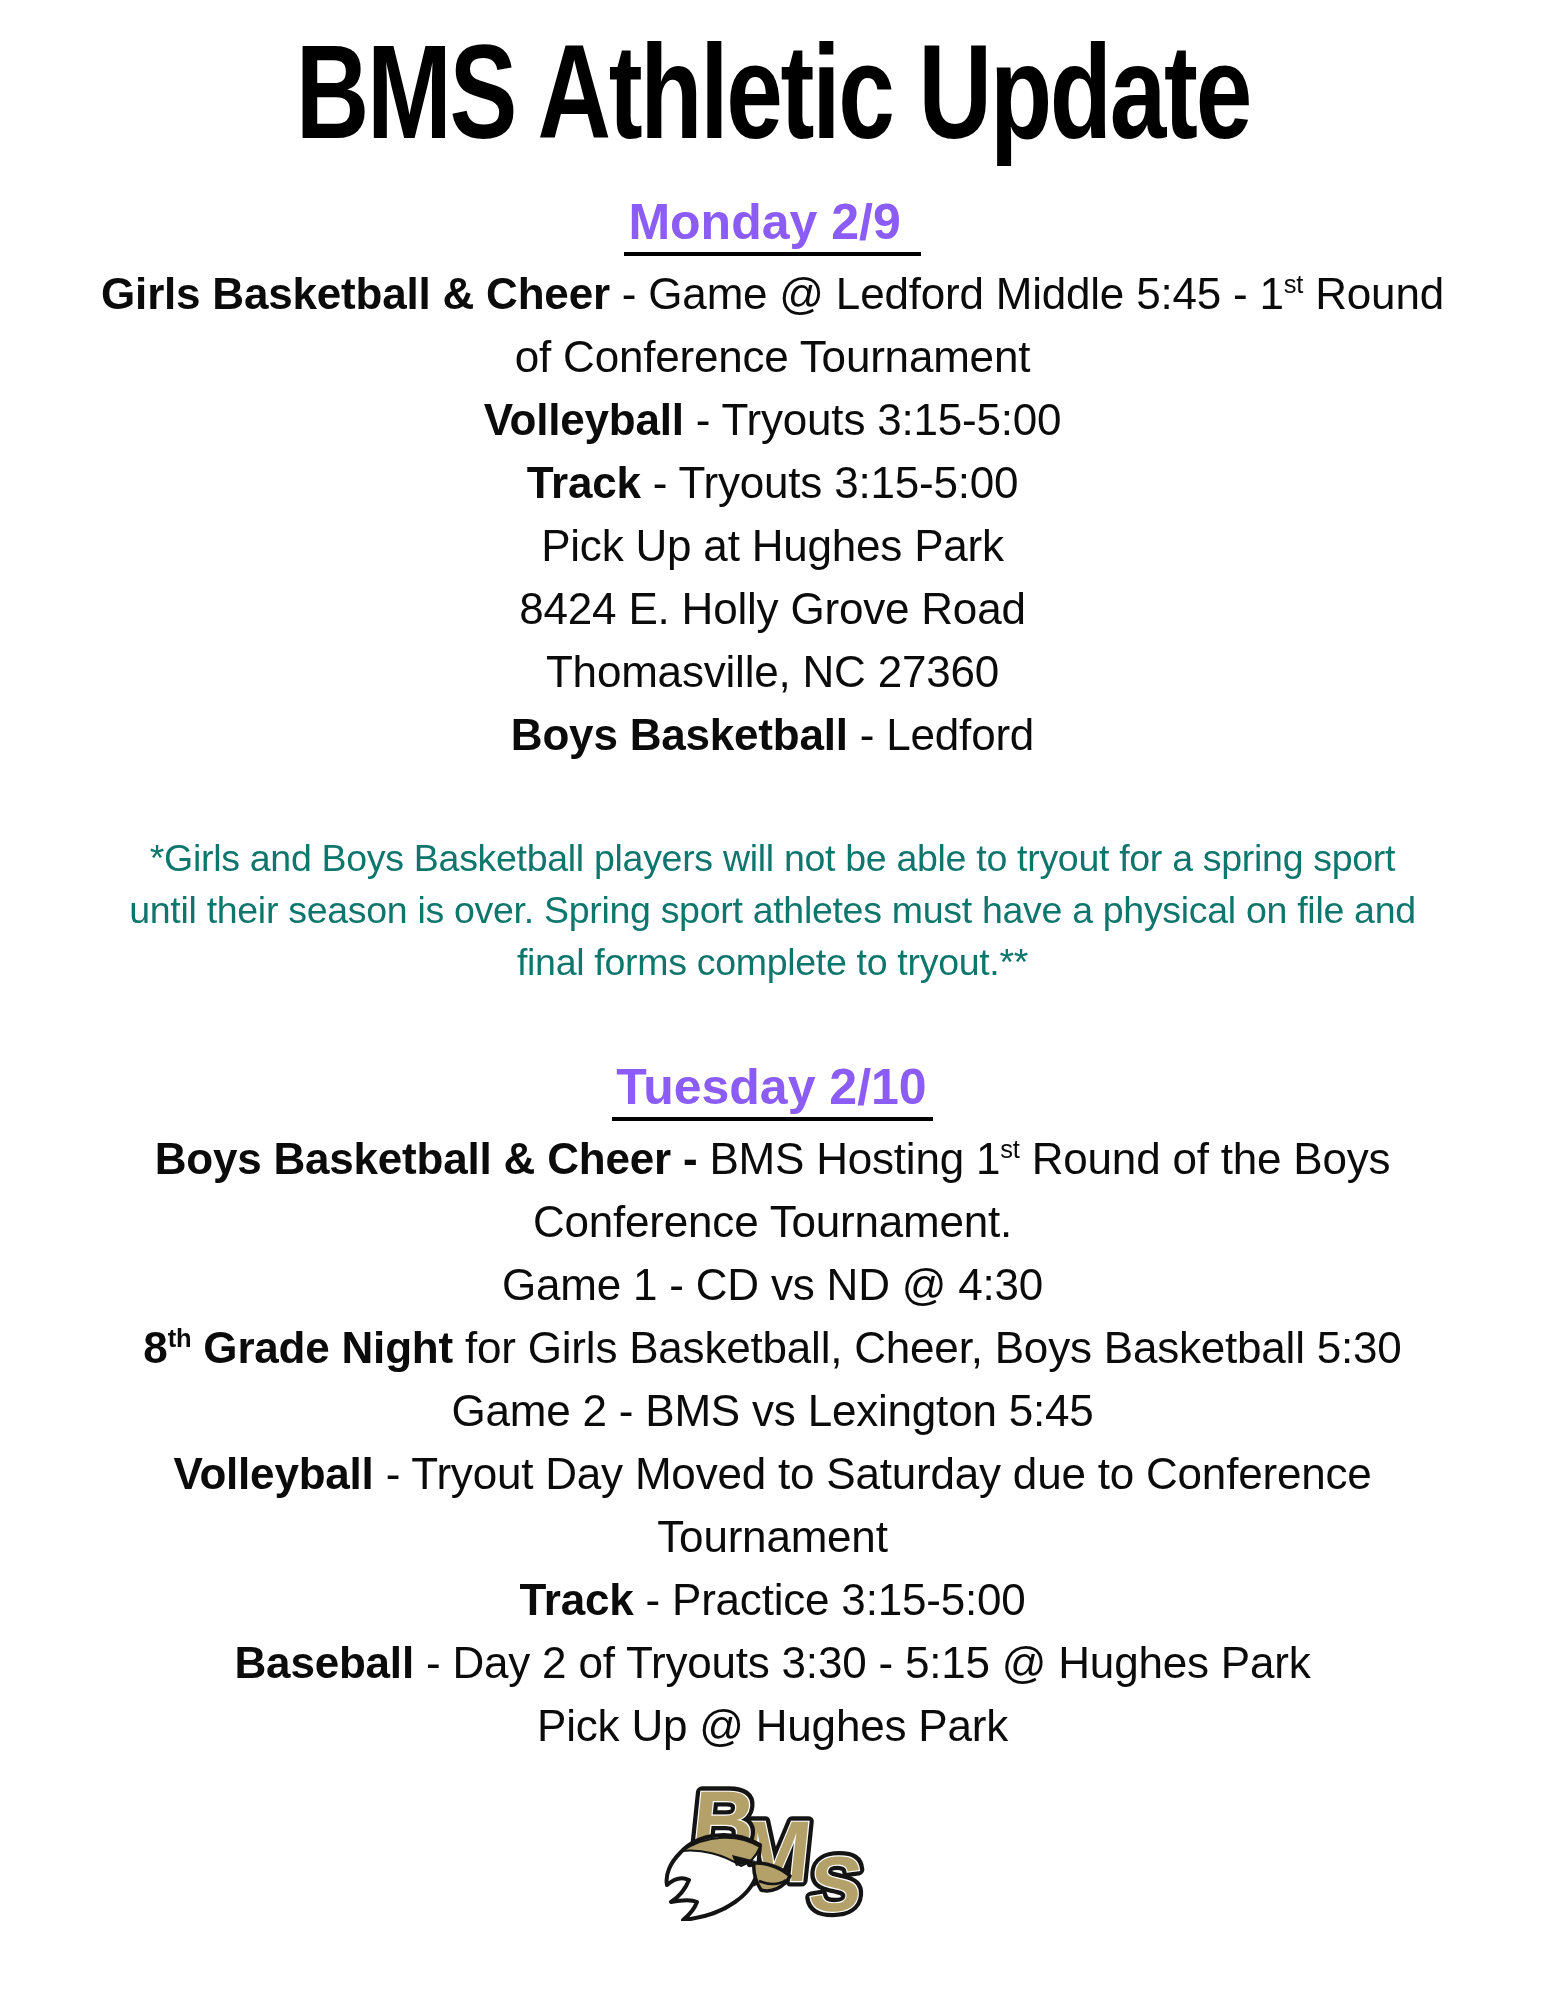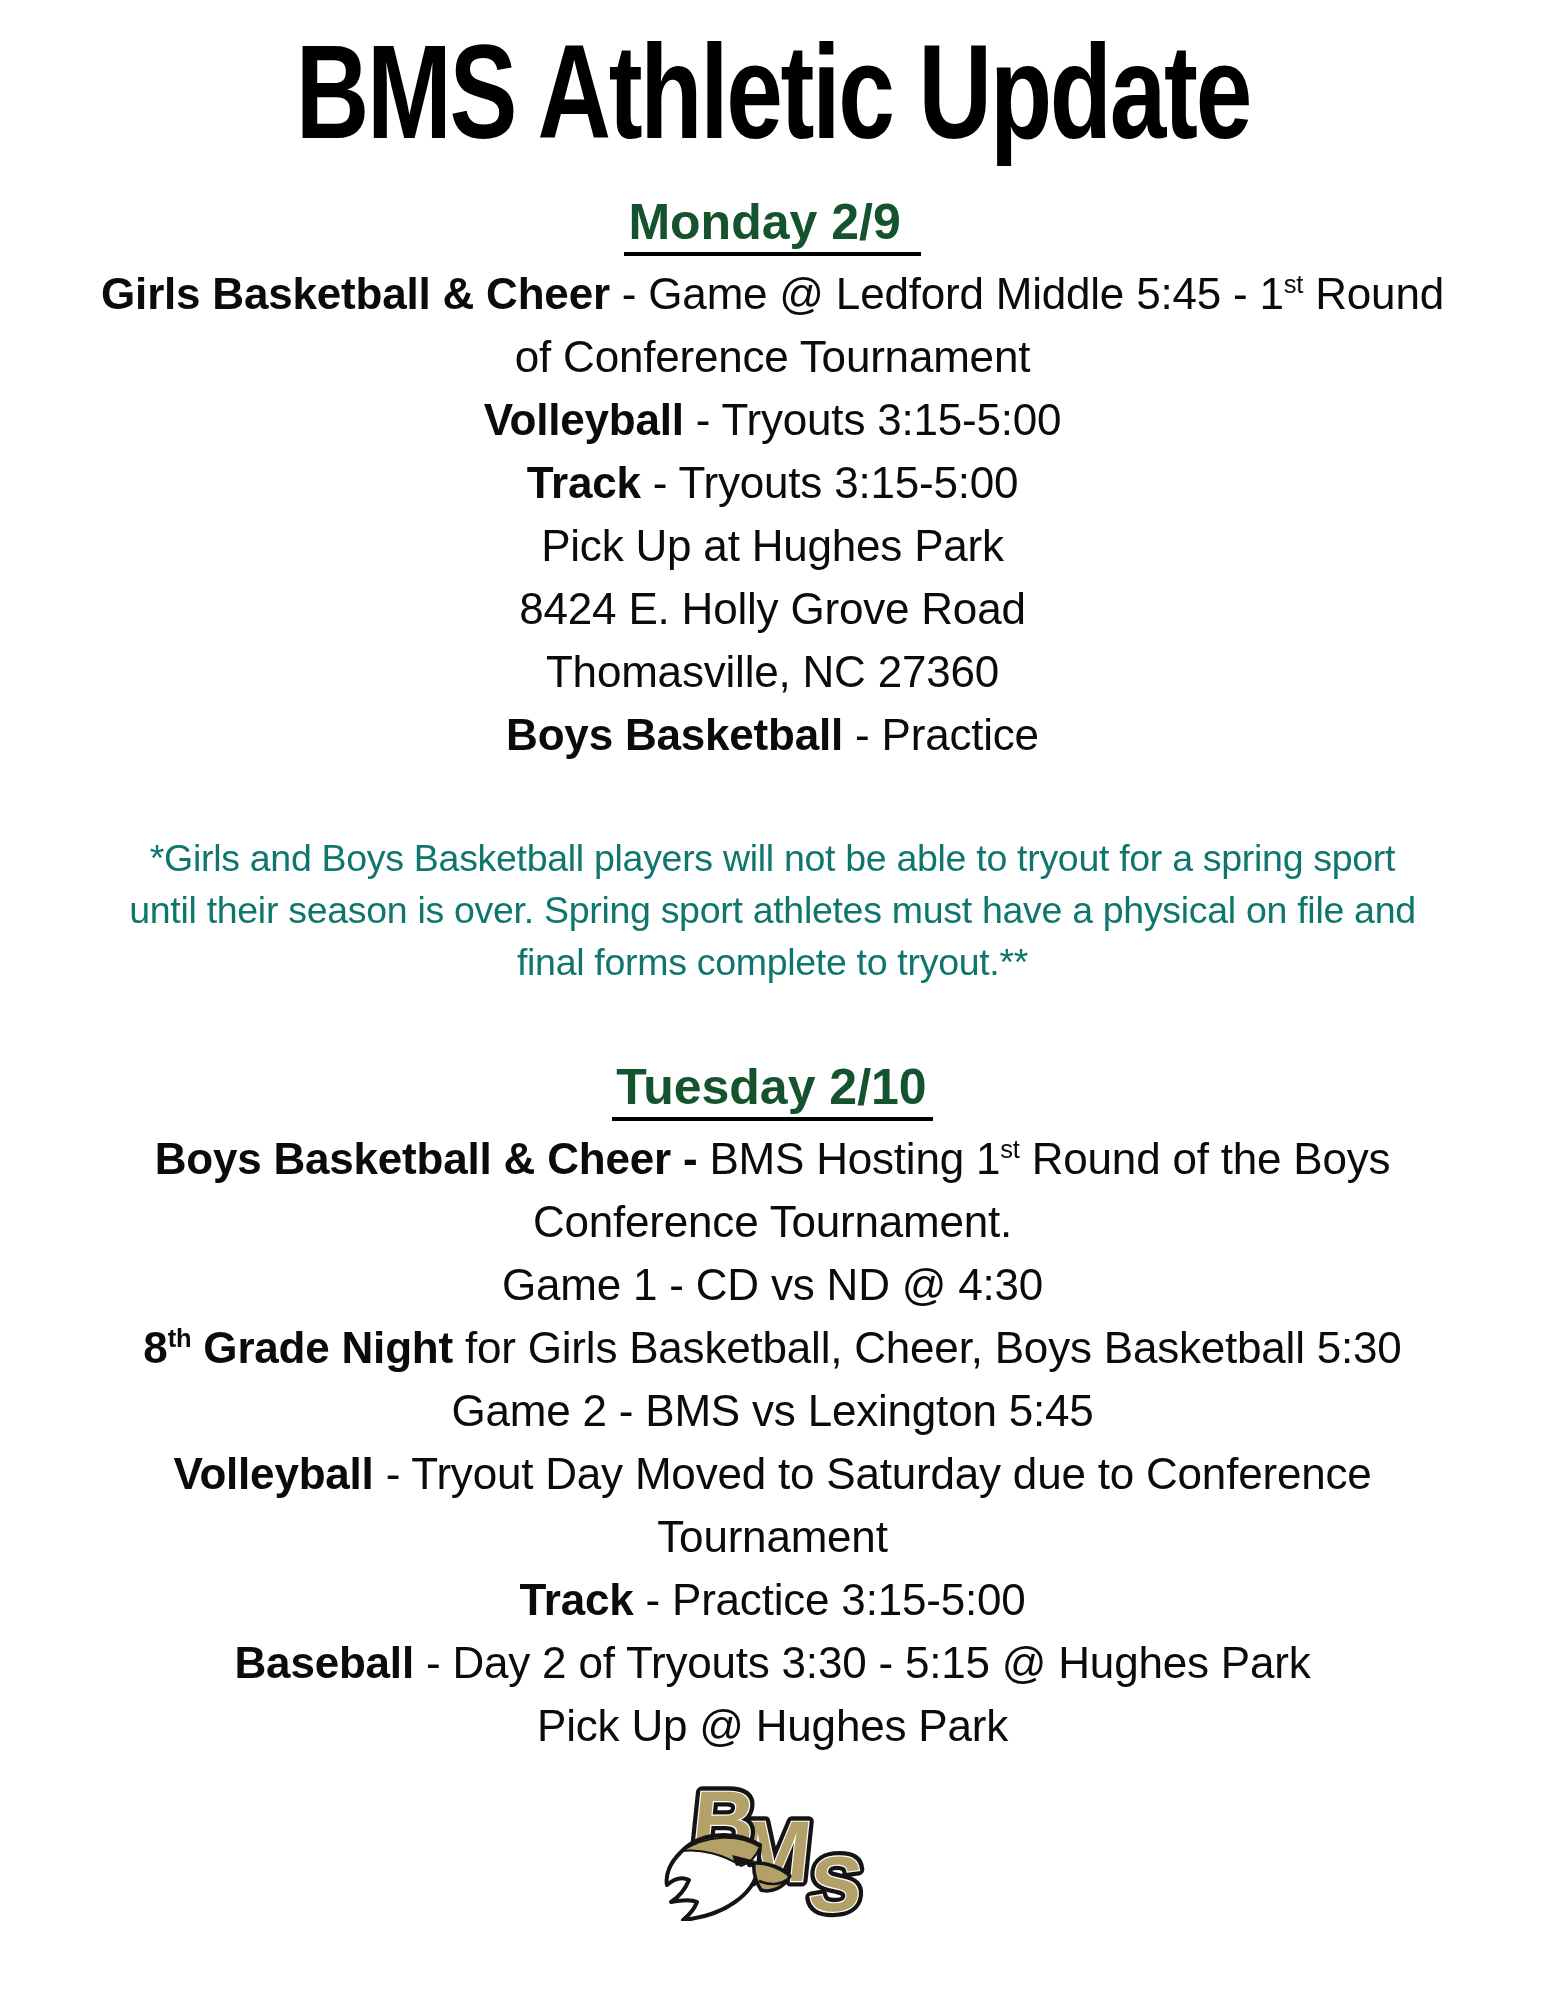--- a/index.html
+++ b/index.html
@@ -32,21 +32,21 @@
   }
   .heading-row { text-align: center; }
   .heading-row.monday { margin-top: 30px; margin-bottom: 6px; }
   .heading-row.tuesday { margin-top: 70px; margin-bottom: 6px; }
   h2.day-heading {
     display: inline-block;
     margin: 0;
     font-size: 50px;
     line-height: 1.16;
     font-weight: 700;
-    color: #14532d;
+    color: #8b5cf6;
     border-bottom: 4px solid #000;
     padding: 0 6px 1px 4px;
     white-space: pre;
   }
   .lines { text-align: center; }
   .line {
     font-size: 44px;
     line-height: 63px;
     white-space: nowrap;
     letter-spacing: -0.2px;
@@ -77,21 +77,21 @@
       <h2 class="day-heading">Monday 2/9&nbsp;</h2>
     </div>
     <div class="lines">
         <div class="line"><span class="bold">Girls Basketball &amp; Cheer</span><span> - Game @ Ledford Middle 5:45 - 1</span><sup>st</sup><span> Round</span></div>
         <div class="line"><span>of Conference Tournament</span></div>
         <div class="line"><span class="bold">Volleyball</span><span> - Tryouts 3:15-5:00</span></div>
         <div class="line"><span class="bold">Track</span><span> - Tryouts 3:15-5:00</span></div>
         <div class="line"><span>Pick Up at Hughes Park</span></div>
         <div class="line"><span>8424 E. Holly Grove Road</span></div>
         <div class="line"><span>Thomasville, NC 27360</span></div>
-        <div class="line"><span class="bold">Boys Basketball</span><span> - Practice</span></div>
+        <div class="line"><span class="bold">Boys Basketball</span><span> - Ledford</span></div>
       </div>
     <div class="lines note">
         <div class="line"><span>*Girls and Boys Basketball players will not be able to tryout for a spring sport</span></div>
         <div class="line"><span>until their season is over. Spring sport athletes must have a physical on file and</span></div>
         <div class="line"><span>final forms complete to tryout.**</span></div>
       </div>
   </section>
 
   <section>
     <div class="heading-row tuesday">

